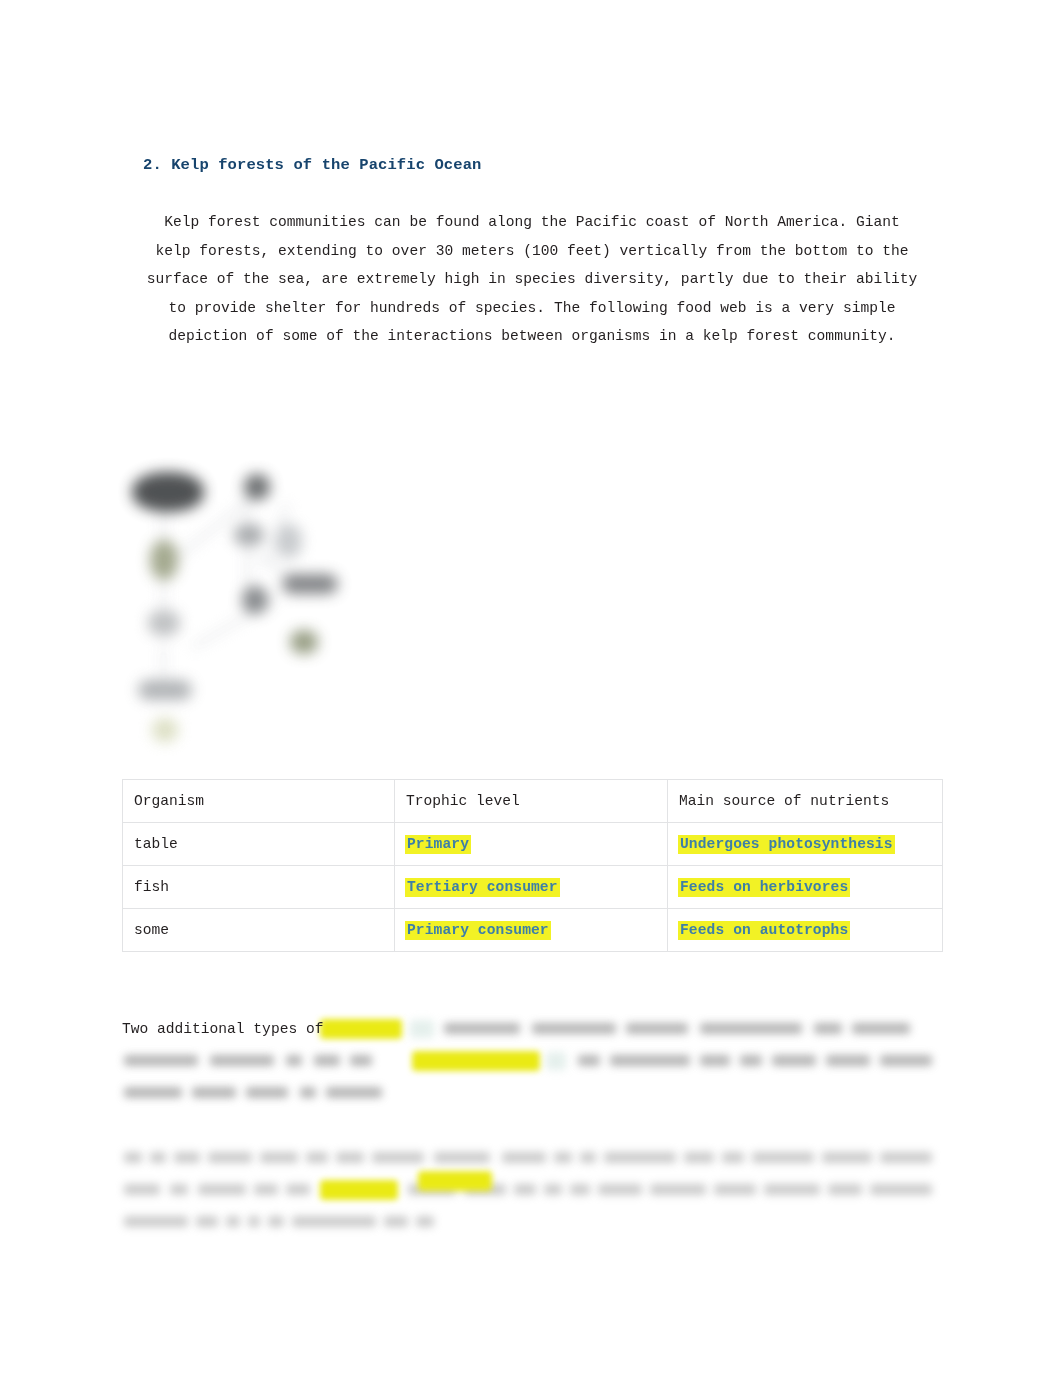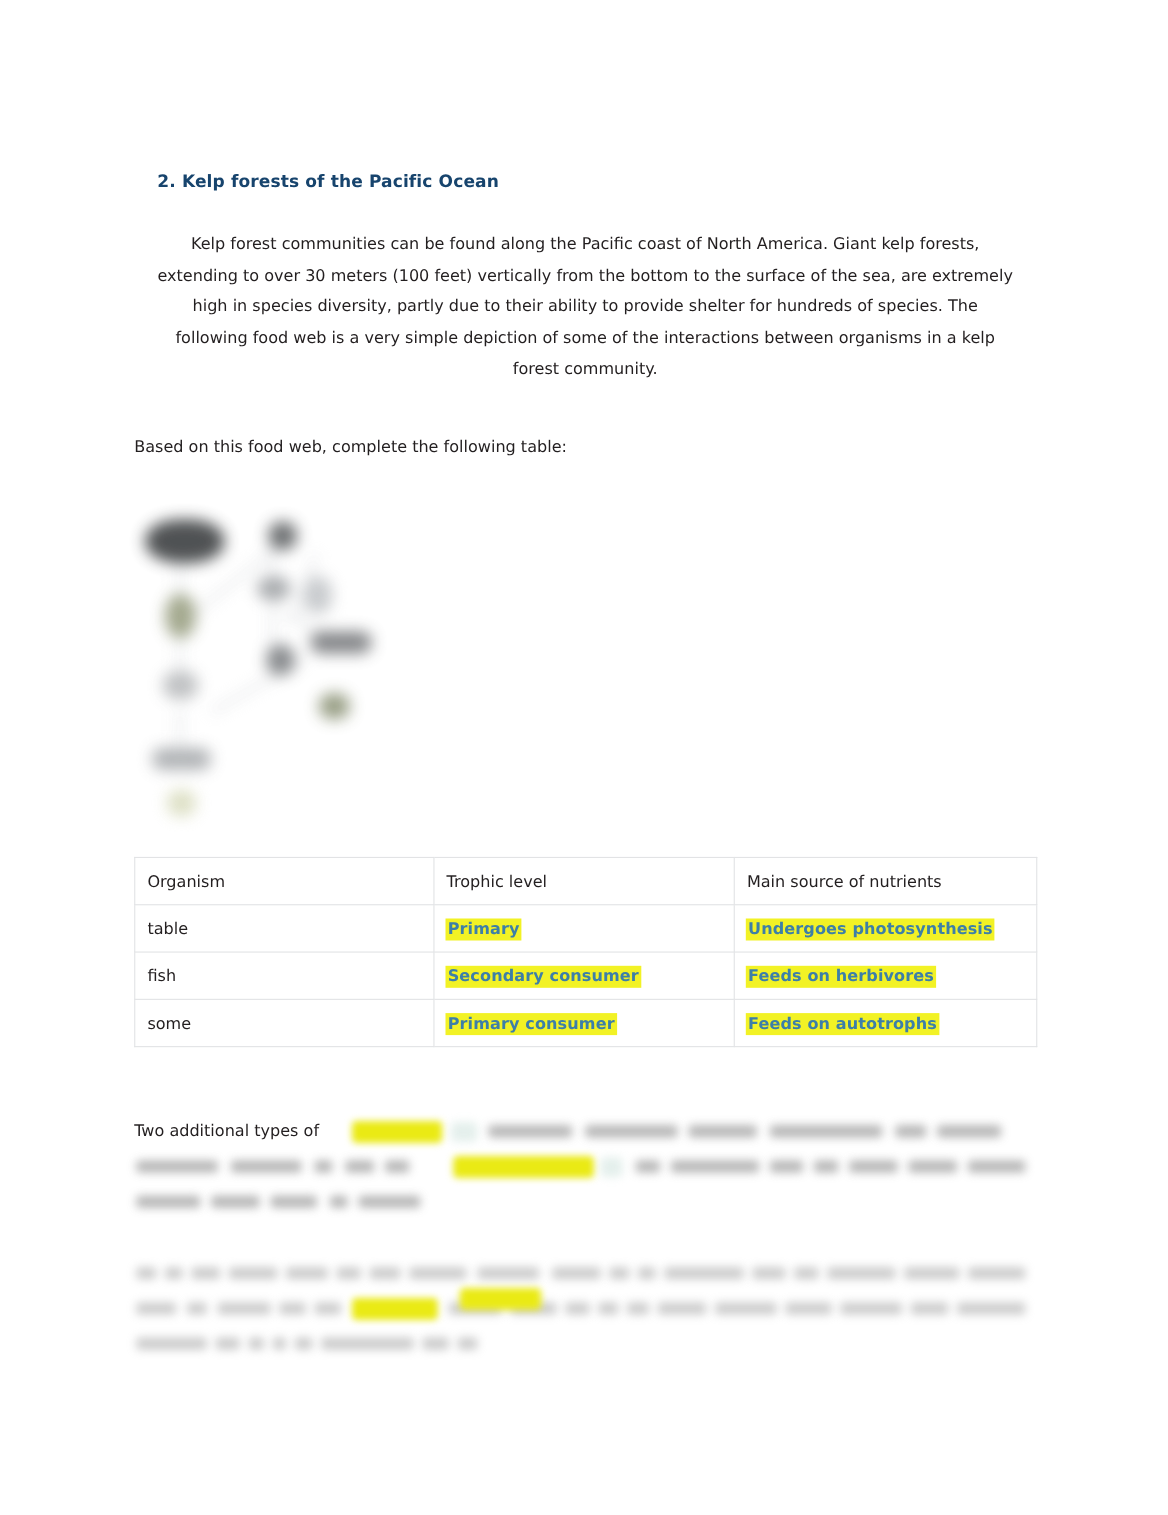--- a/index.html
+++ b/index.html
@@ -13,20 +13,21 @@
     position: relative;
     overflow: hidden;
     font-family: "DejaVu Sans", sans-serif;
     -webkit-font-smoothing: antialiased;
   }
 
   .page {
     position: absolute;
     inset: 0;
     background: #ffffff;
+    font-family: Liberation Mono, monospace;
   }
 
   
   .section-heading {
     position: absolute;
     left: 143px;
     top: 156px;
     font-size: 15.5px;
     font-weight: bold;
     color: #17446d;
@@ -160,21 +161,20 @@
 </style>
 </head>
 <body>
 
 <div class="page">
 
   <div class="section-heading">2. Kelp forests of the Pacific Ocean</div>
 
   <div class="intro-paragraph">Kelp forest communities can be found along the Pacific coast of North America. Giant kelp forests, extending to over 30 meters (100 feet) vertically from the bottom to the surface of the sea, are extremely high in species diversity, partly due to their ability to provide shelter for hundreds of species. The following food web is a very simple depiction of some of the interactions between organisms in a kelp forest community.</div>
 
-  <div class="prompt-line">Based on this food web, complete the following table:</div>
 
   <div class="foodweb-figure">
     <div class="fw-edge" style="left:36px; top:36px; width:3px; height:44px;"></div>
     <div class="fw-edge" style="left:36px; top:118px; width:3px; height:40px;"></div>
     <div class="fw-edge" style="left:36px; top:182px; width:3px; height:42px;"></div>
     <div class="fw-edge" style="left:38px; top:60px; width:112px; height:3px; transform:rotate(-38deg);"></div>
     <div class="fw-edge" style="left:120px; top:30px; width:3px; height:96px;"></div>
     <div class="fw-edge" style="left:128px; top:110px; width:72px; height:3px; transform:rotate(26deg);"></div>
     <div class="fw-edge" style="left:60px; top:160px; width:96px; height:3px; transform:rotate(-30deg);"></div>
     <div class="fw-edge" style="left:150px; top:40px; width:3px; height:64px; transform:rotate(18deg);"></div>
@@ -208,21 +208,21 @@
 
 
       <tr>
         <td>table</td>
         <td class="answer-cell"><span class="hl">Primary</span></td>
         <td class="answer-cell"><span class="hl">Undergoes photosynthesis</span></td>
       </tr>
 
       <tr>
         <td>fish</td>
-        <td class="answer-cell"><span class="hl">Secondary consumer</span></td>
+        <td class="answer-cell"><span class="hl">Tertiary consumer</span></td>
         <td class="answer-cell"><span class="hl">Feeds on herbivores</span></td>
       </tr>
 
       <tr>
         <td>some</td>
         <td class="answer-cell"><span class="hl">Primary consumer</span></td>
         <td class="answer-cell"><span class="hl">Feeds on autotrophs</span></td>
       </tr>
     </tbody>
   </table>

